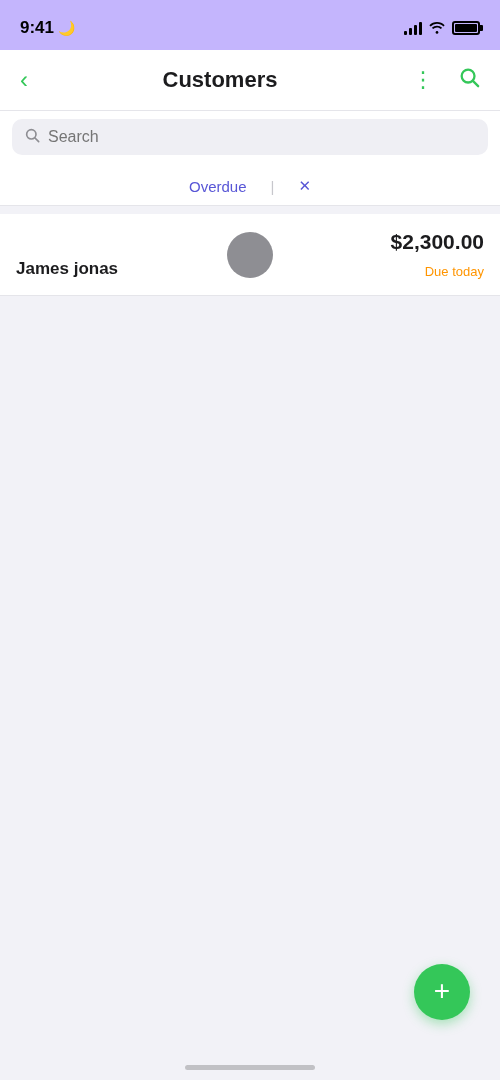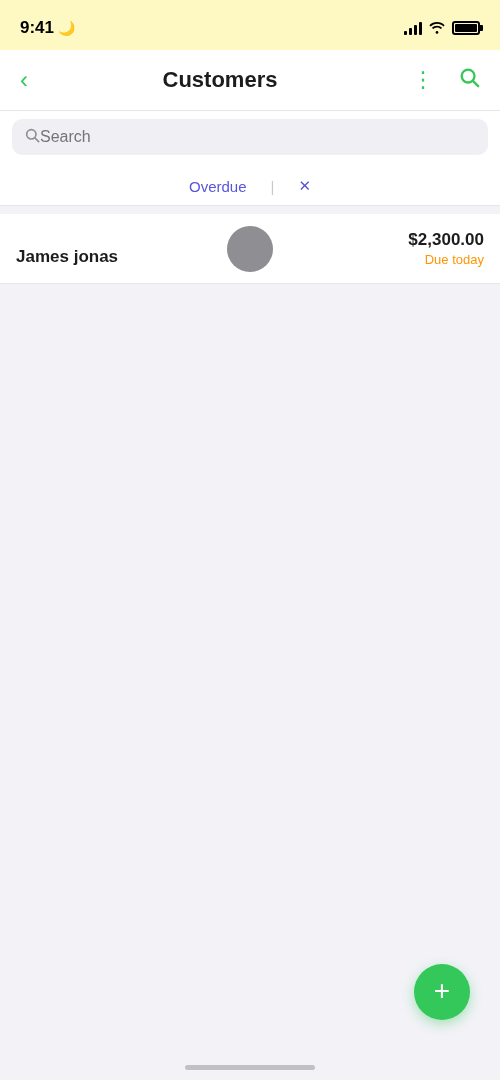--- a/index.html
+++ b/index.html
@@ -18,21 +18,21 @@
       position: relative;
       overflow-x: hidden;
     }
 
     
     .status-bar {
       display: flex;
       justify-content: space-between;
       align-items: center;
       padding: 12px 20px 6px 20px;
-      background: #fef9c3;
+      background: #c4b5fd;
       height: 50px;
     }
 
     .status-time {
       font-size: 17px;
       font-weight: 600;
       color: #000;
       display: flex;
       align-items: center;
       gap: 4px;
@@ -147,20 +147,21 @@
       background: #fff;
       padding: 8px 12px 12px 12px;
     }
 
     .search-bar {
       display: flex;
       align-items: center;
       background: #efeff4;
       border-radius: 10px;
       padding: 8px 12px;
+      gap: 8px;
     }
 
     .search-icon-small {
       color: #8e8e93;
       font-size: 16px;
     }
 
     .search-input {
       border: none;
       background: transparent;
@@ -236,29 +237,29 @@
       font-size: 17px;
       font-weight: 600;
       color: #1c1c1e;
     }
 
     .customer-amount-section {
       text-align: right;
     }
 
     .customer-amount {
-      font-size: 17px;
+      font-size: 21px;
       font-weight: 600;
       color: #1c1c1e;
     }
 
     .customer-due {
       font-size: 13px;
       color: #ff9500;
-      margin-top: 2px;
+      margin-top: 10px;
     }
 
     
     .fab {
       position: fixed;
       bottom: 60px;
       right: 30px;
       width: 56px;
       height: 56px;
       background: #34c759;

